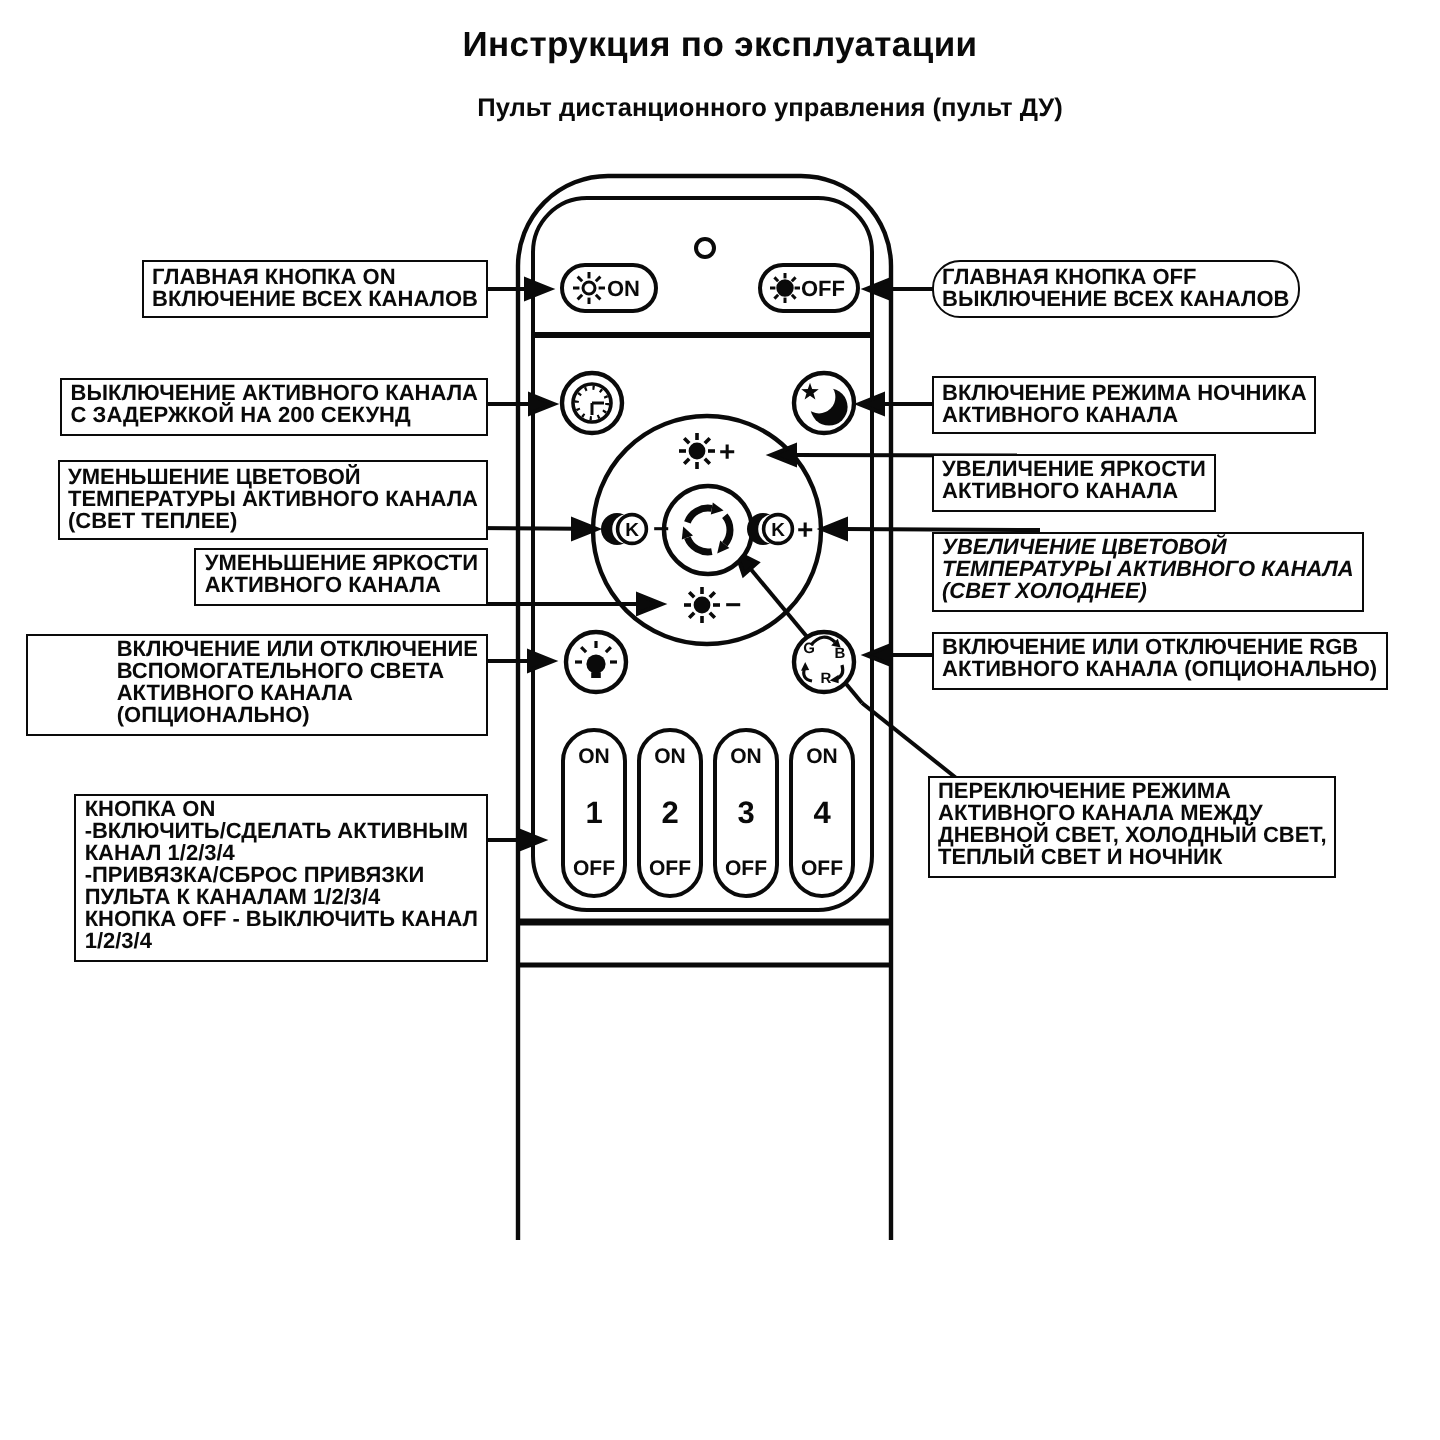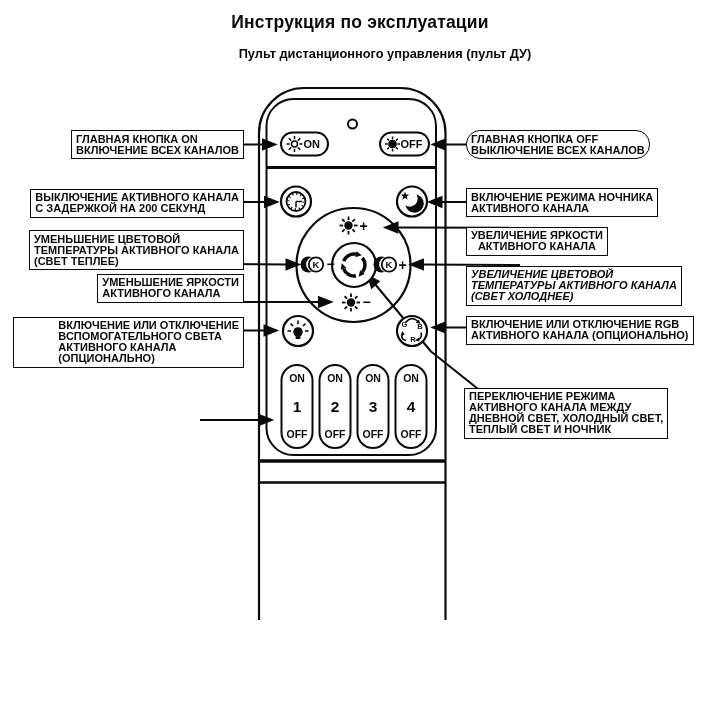--- a/index.html
+++ b/index.html
@@ -11,21 +11,21 @@
          font-size:12.8px;font-weight:bold;padding-left:25px;}
   svg{position:absolute;left:0;top:0;z-index:1;}
   svg text{font-family:"Liberation Sans",sans-serif;font-weight:bold;fill:#0a0a0a;}
   .callout{position:absolute;z-index:2;background:#ffffff;border:1.8px solid #0a0a0a;
          padding:2.5px 4px;font-size:11px;line-height:11px;font-weight:bold;
          white-space:pre-line;display:inline-block;}
   
   .cL{right:476px;text-align:left;}
   .cR{left:466px;text-align:left;}
   .L1{top:130px;} .L2{top:188.5px;margin-left:27px;} .L3{top:230px;} .L4{top:273.5px;} .L5{top:316.5px;padding-left:44px;} .L6{top:396.5px;}
-  .R1{top:130px;border-radius:14px;} .R2{top:188px;} .R3{top:226.5px;text-align:center;} .R4{top:265.5px;font-style:italic;} .R5{top:315.5px;}
+  .R1{top:130px;border-radius:14px;} .R2{top:188px;} .R3{top:226.5px;} .R4{top:265.5px;font-style:italic;} .R5{top:315.5px;}
   .R6{left:464px;top:387.5px;}
 </style>
 </head>
 <body>
 
 <div id="page">
 
   <div class="title">Инструкция по эксплуатации</div>
   <div class="subtitle">Пульт дистанционного управления (пульт ДУ)</div>
 
@@ -243,20 +243,27 @@
 С ЗАДЕРЖКОЙ НА 200 СЕКУНД</div>
   <div class="callout cL L3">УМЕНЬШЕНИЕ ЦВЕТОВОЙ
 ТЕМПЕРАТУРЫ АКТИВНОГО КАНАЛА
 (СВЕТ ТЕПЛЕЕ)</div>
   <div class="callout cL L4">УМЕНЬШЕНИЕ ЯРКОСТИ
 АКТИВНОГО КАНАЛА</div>
   <div class="callout cL L5">ВКЛЮЧЕНИЕ ИЛИ ОТКЛЮЧЕНИЕ
 ВСПОМОГАТЕЛЬНОГО СВЕТА
 АКТИВНОГО КАНАЛА
 (ОПЦИОНАЛЬНО)</div>
+  <div class="callout cL L6">КНОПКА ON
+-ВКЛЮЧИТЬ/СДЕЛАТЬ АКТИВНЫМ
+КАНАЛ 1/2/3/4
+-ПРИВЯЗКА/СБРОС ПРИВЯЗКИ
+ПУЛЬТА К КАНАЛАМ 1/2/3/4
+КНОПКА OFF - ВЫКЛЮЧИТЬ КАНАЛ
+1/2/3/4</div>
 
   <div class="callout cR R1">ГЛАВНАЯ КНОПКА OFF
 ВЫКЛЮЧЕНИЕ ВСЕХ КАНАЛОВ</div>
   <div class="callout cR R2">ВКЛЮЧЕНИЕ РЕЖИМА НОЧНИКА
 АКТИВНОГО КАНАЛА</div>
   <div class="callout cR R3">УВЕЛИЧЕНИЕ ЯРКОСТИ
 АКТИВНОГО КАНАЛА</div>
   <div class="callout cR R4">УВЕЛИЧЕНИЕ ЦВЕТОВОЙ
 ТЕМПЕРАТУРЫ АКТИВНОГО КАНАЛА
 (СВЕТ ХОЛОДНЕЕ)</div>

